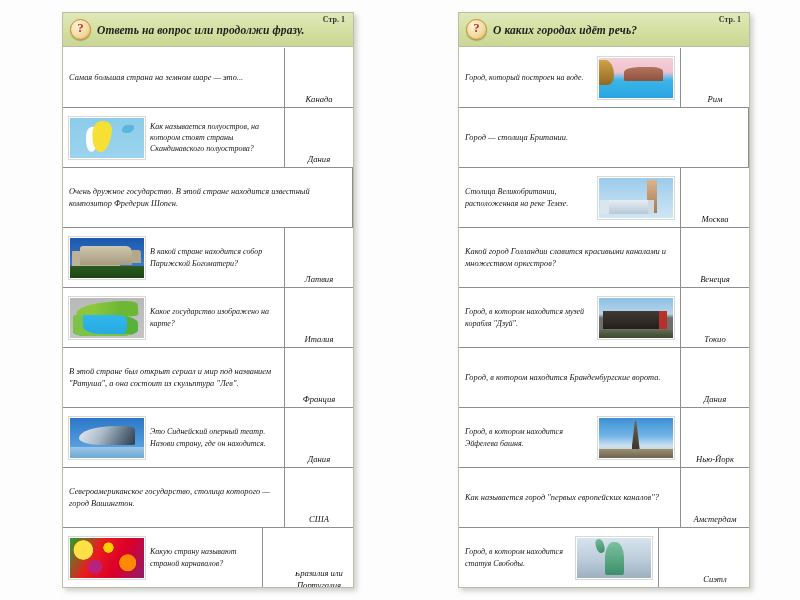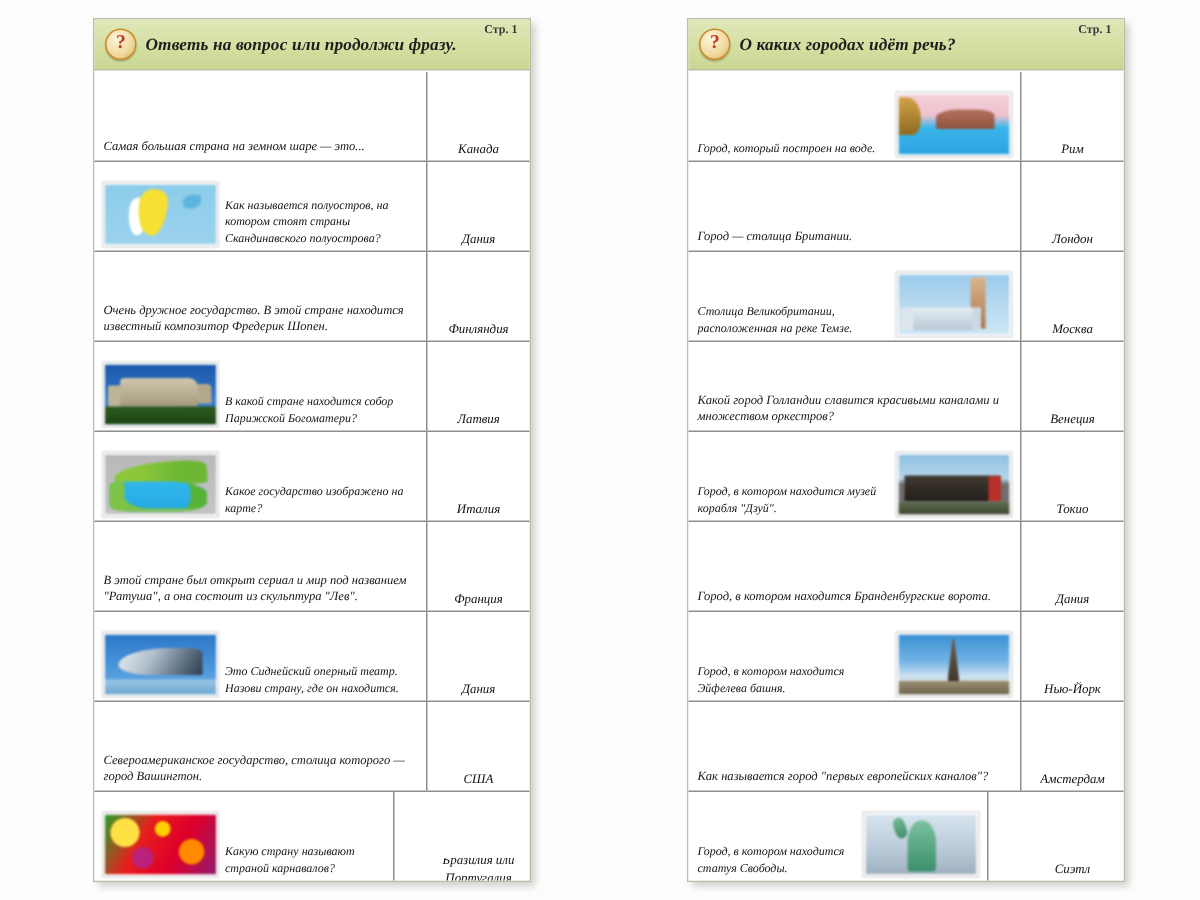--- a/index.html
+++ b/index.html
@@ -103,21 +103,21 @@
     min-height: 0;
     border-bottom: 1px solid #8e8e8e;
     box-sizing: border-box;
     background: #fff;
   }
   .qrow:last-child { border-bottom: none; gap: 22px; }
 
   .q-cell {
     flex: 1 1 auto;
     display: flex;
-    align-items: flex-end;
+    align-items: center;
     gap: 5px;
     padding: 3px 6px;
     border-right: 1px solid #8e8e8e;
     box-sizing: border-box;
     overflow: hidden;
   }
 
   .a-cell {
     flex: 0 0 68px;
     display: flex;
@@ -319,23 +319,20 @@
             <div class="thumb img-scandinavia"></div>
             <div class="q-text narrow">Как называется полуостров, на котором стоят страны Скандинавского полуострова?</div>
           </div>
           <div class="a-cell">
             <div class="a-text">Дания</div>
           </div>
         </div>
         <div class="qrow">
           <div class="q-cell">
             <div class="q-text">Очень дружное государство. В этой стране находится известный композитор Фредерик Шопен.</div>
-          </div>
-          <div class="a-cell">
-            <div class="a-text">Финляндия</div>
           </div>
         </div>
         <div class="qrow">
           <div class="q-cell">
             <div class="thumb img-castle"></div>
             <div class="q-text narrow">В какой стране находится собор Парижской Богоматери?</div>
           </div>
           <div class="a-cell">
             <div class="a-text">Латвия</div>
           </div>
@@ -398,23 +395,20 @@
             <div class="thumb img-venice"></div>
           </div>
           <div class="a-cell">
             <div class="a-text">Рим</div>
           </div>
         </div>
         <div class="qrow">
           <div class="q-cell">
             <div class="q-text">Город — столица Британии.</div>
           </div>
-          <div class="a-cell">
-            <div class="a-text">Лондон</div>
-          </div>
         </div>
         <div class="qrow">
           <div class="q-cell">
             <div class="q-text narrow">Столица Великобритании, расположенная на реке Темзе.</div>
             <div class="thumb img-bigben"></div>
           </div>
           <div class="a-cell">
             <div class="a-text">Москва</div>
           </div>
         </div>

